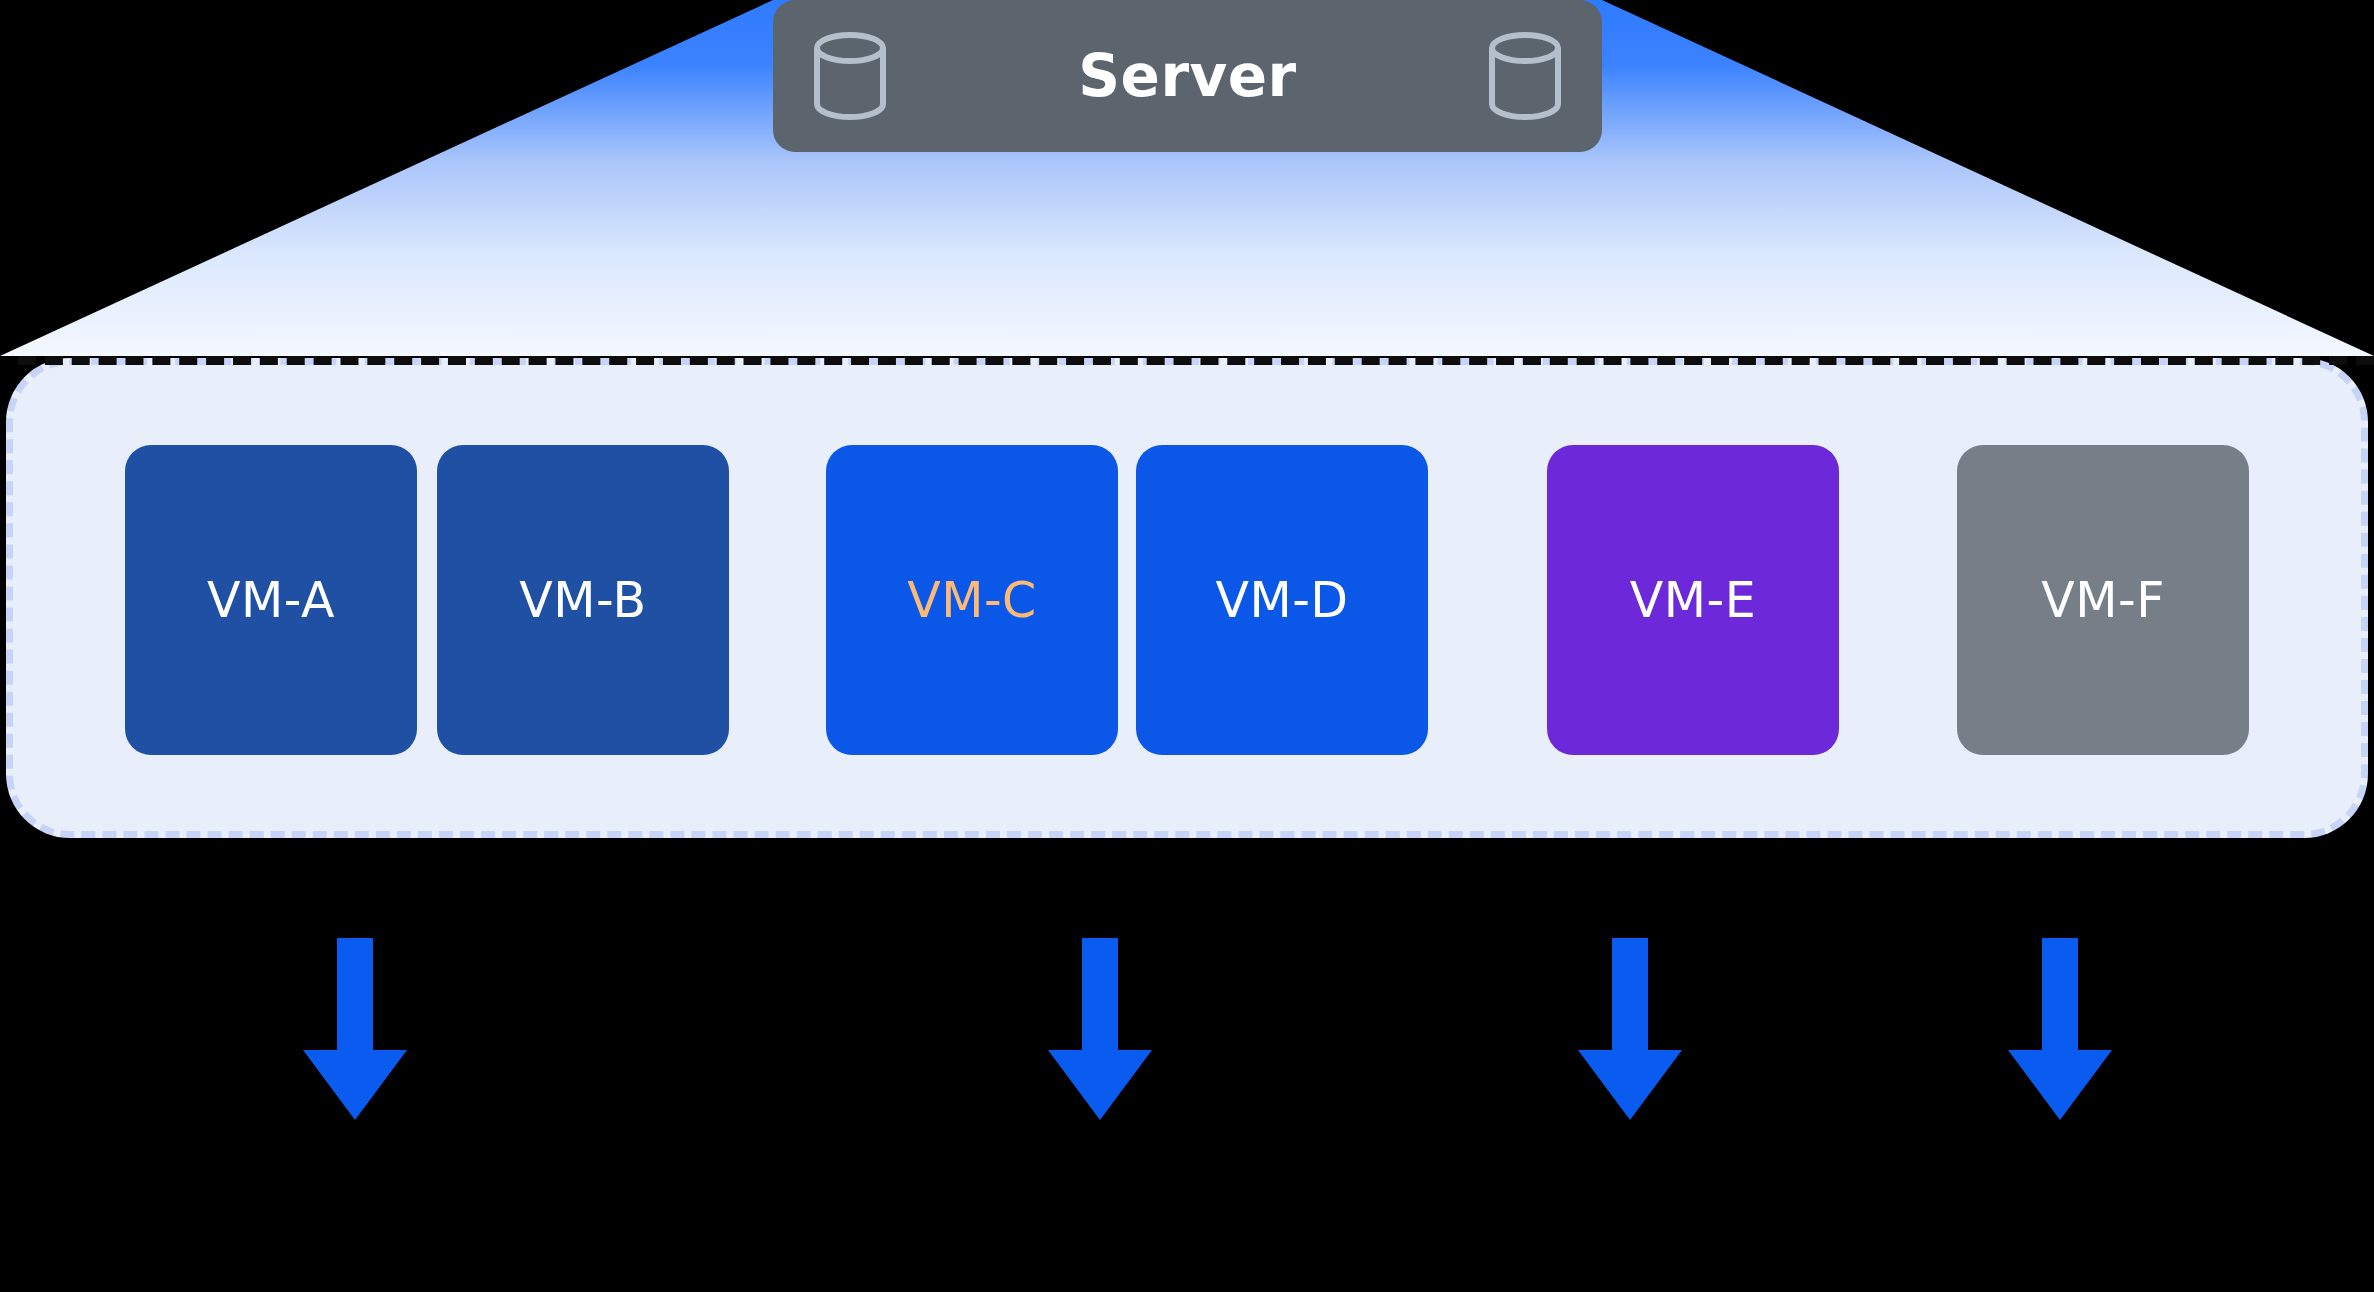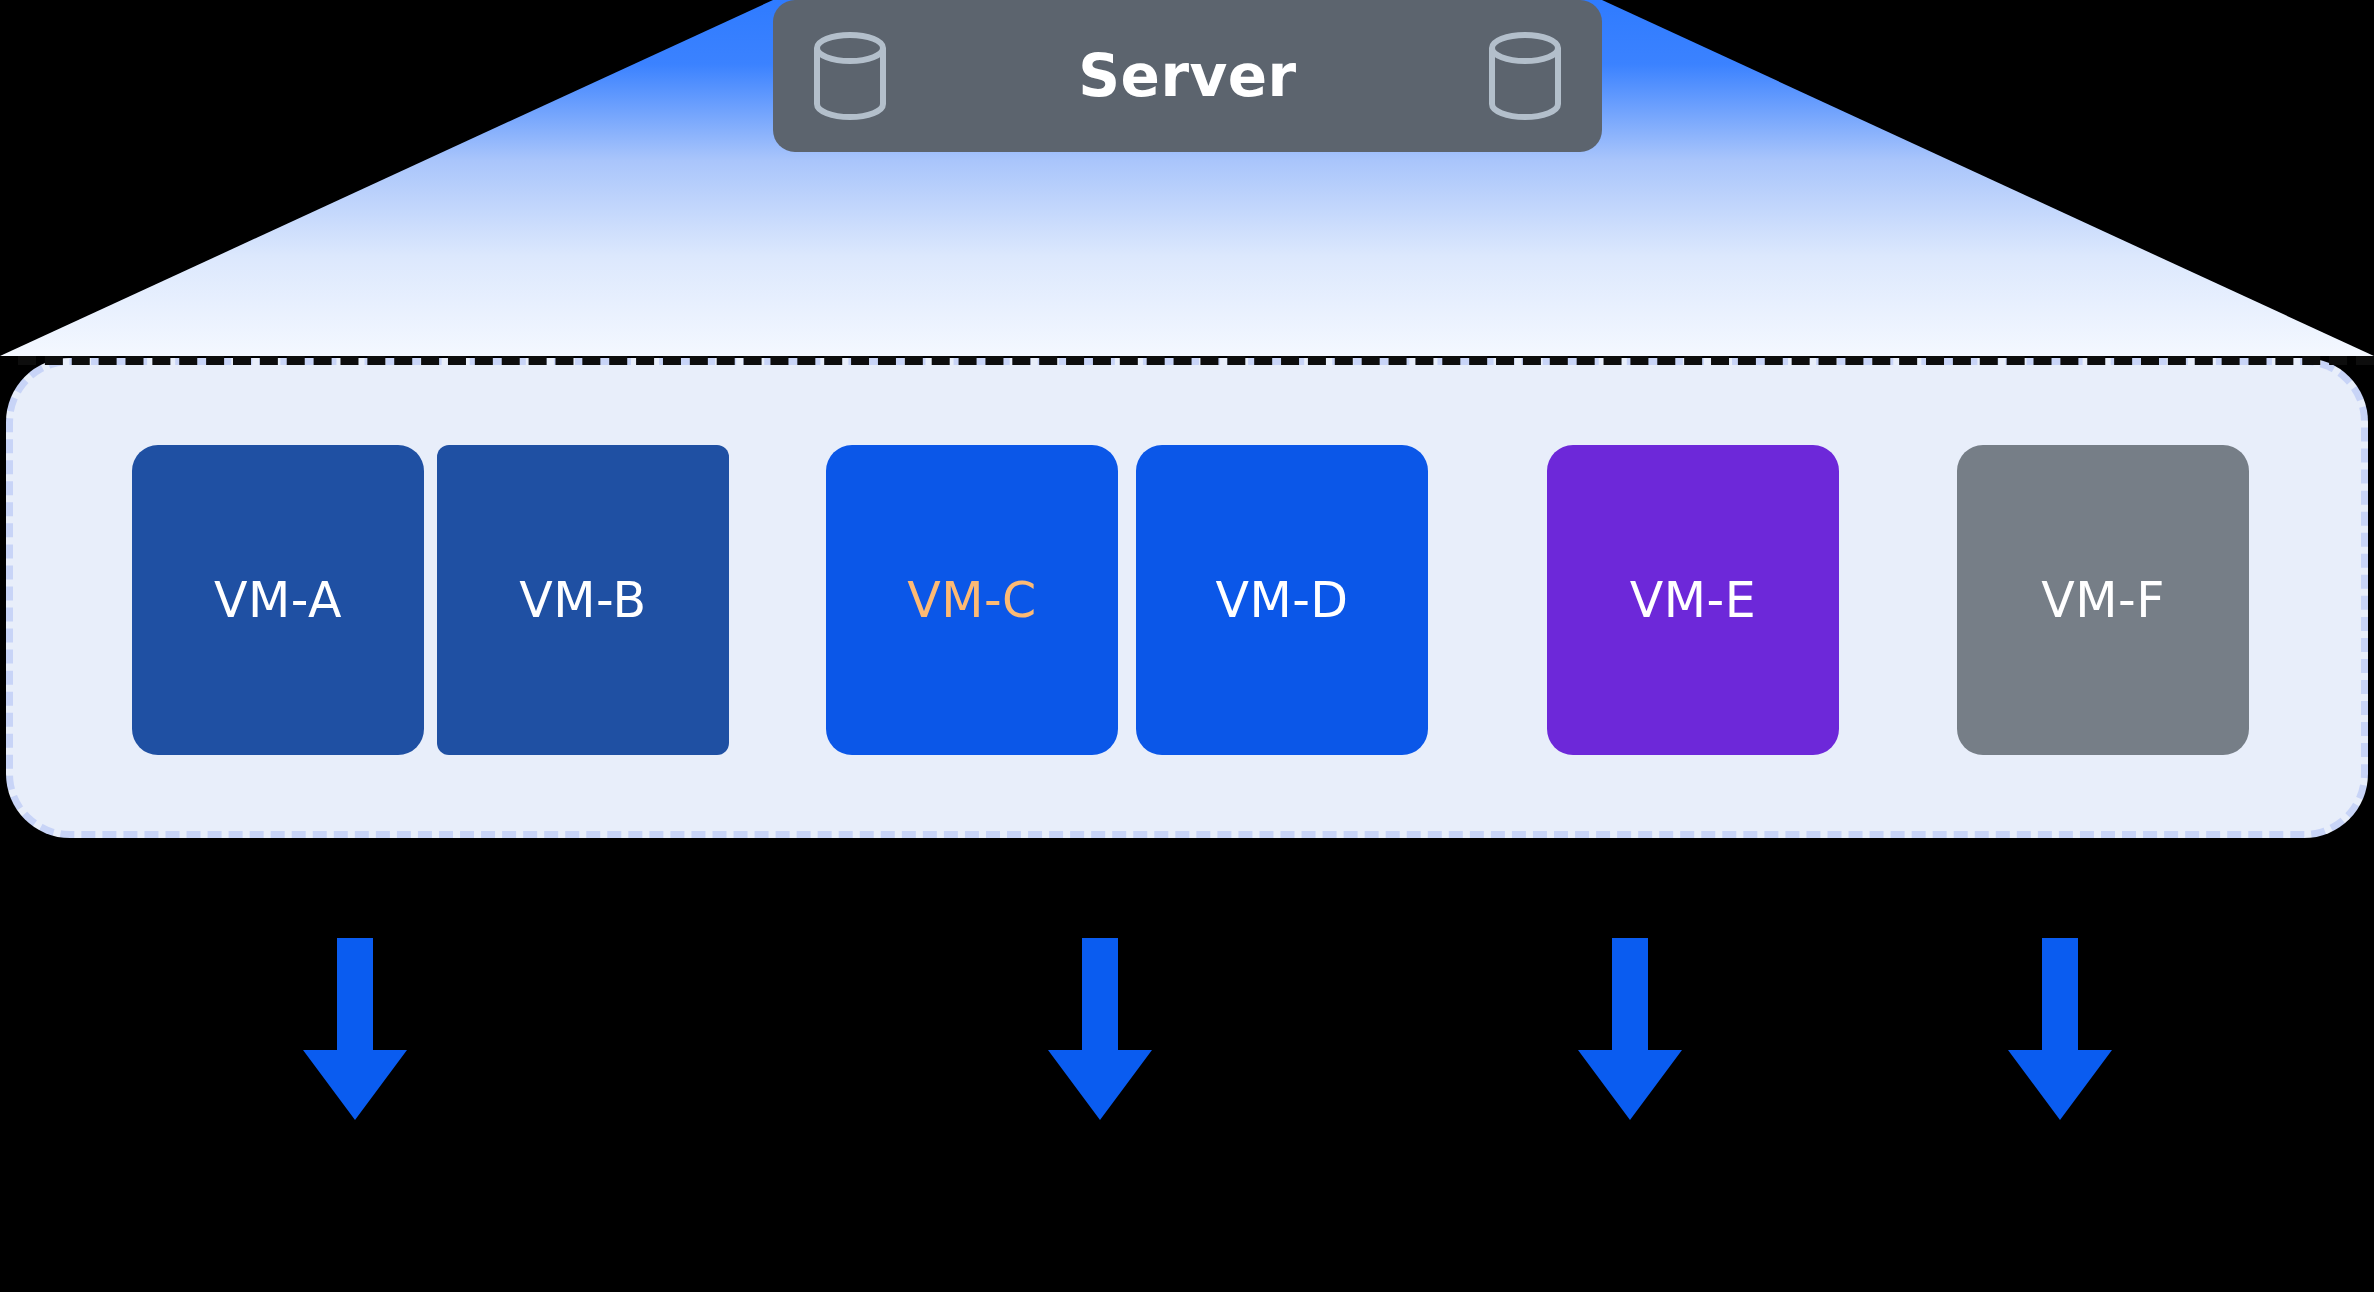--- a/index.html
+++ b/index.html
@@ -146,24 +146,24 @@
     <svg class="db-icon" viewBox="0 0 86 96" aria-hidden="true">
       <ellipse cx="43" cy="20" rx="33" ry="13" fill="none" stroke="#b3bfcb" stroke-width="6"></ellipse>
       <path d="M10,20 L10,76 A33,13 0 0,0 76,76 L76,20" fill="none" stroke="#b3bfcb" stroke-width="6"></path>
     </svg>
   </div>
 
   <div id="host-container"></div>
   <div id="host-dashed-line"></div>
 
   <div id="vm-layer">
-      <div class="vm-box" style="left: 132px; background: rgb(31, 80, 163);">
+      <div class="vm-box" style="left: 125px; background: rgb(31, 80, 163);">
         <span class="vm-label" style="color: rgb(255, 255, 255);">VM-A</span>
       </div>
-      <div class="vm-box" style="left: 437px; background: rgb(31, 80, 163); border-radius: 12px;">
+      <div class="vm-box" style="left: 437px; background: rgb(31, 80, 163);">
         <span class="vm-label" style="color: rgb(255, 255, 255);">VM-B</span>
       </div>
       <div class="vm-box" style="left: 826px; background: rgb(11, 87, 232);">
         <span class="vm-label" style="color: #fdba74;">VM-C</span>
       </div>
       <div class="vm-box" style="left: 1136px; background: rgb(11, 87, 232);">
         <span class="vm-label" style="color: rgb(255, 255, 255);">VM-D</span>
       </div>
       <div class="vm-box" style="left: 1547px; background: #6d28d9;">
         <span class="vm-label" style="color: rgb(255, 255, 255);">VM-E</span>

